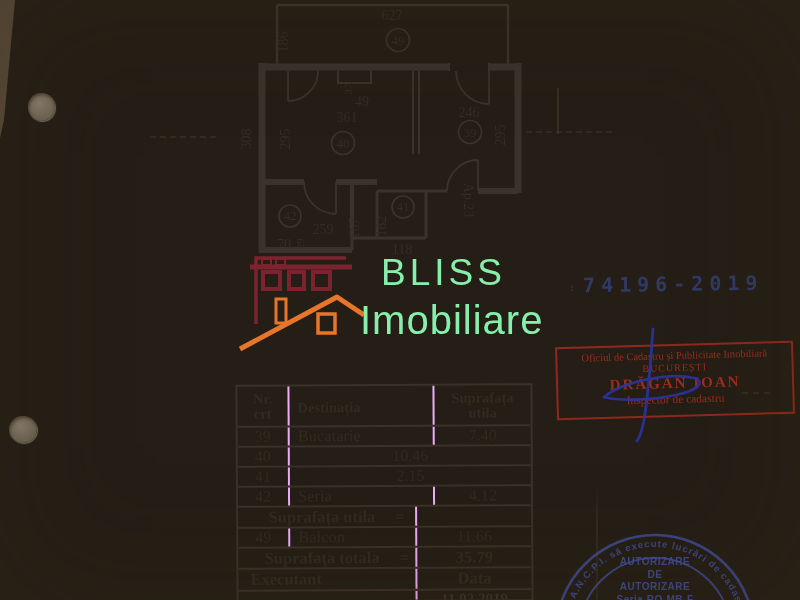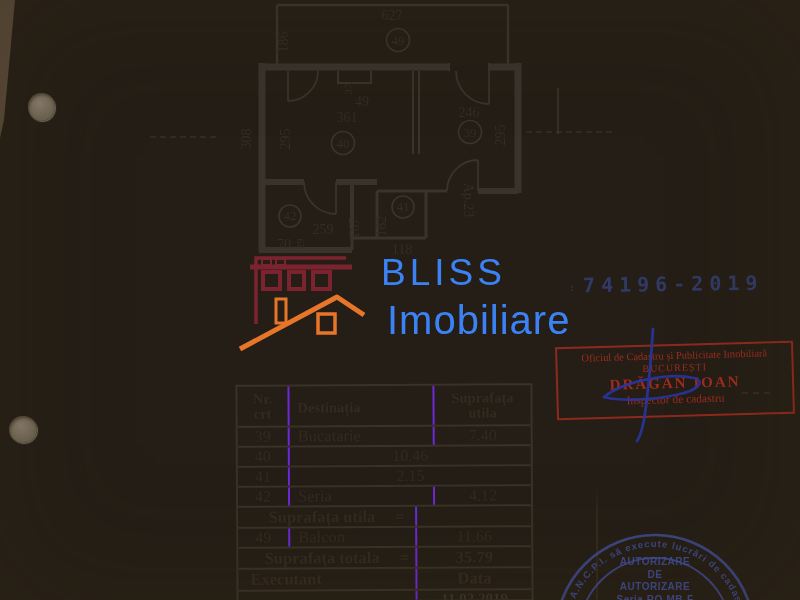--- a/index.html
+++ b/index.html
@@ -24,23 +24,23 @@
 
   
   .plan{position:absolute;left:230px;top:0;width:312px;height:262px;}
   .plan text{fill:#352d24;font-family:"Liberation Serif",serif;}
   .plan .dim{font-size:14px;}
   .plan .dims{font-size:11px;}
   .plan .circ{font-size:13px;}
 
   
   .logo-svg{position:absolute;left:234px;top:244px;width:150px;height:112px;}
-  .logo-text{position:absolute;color:#3b82f6;font-family:"Liberation Sans",sans-serif;font-weight:300;text-align:center;}
+  .logo-text{position:absolute;color:#86efac;font-family:"Liberation Sans",sans-serif;font-weight:300;text-align:center;}
   .logo-bliss{left:381px;top:252px;font-size:37px;letter-spacing:4px;}
-  .logo-imob{left:387px;top:298px;font-size:40px;letter-spacing:1px;}
+  .logo-imob{left:360px;top:298px;font-size:40px;letter-spacing:1px;}
 
   
   .reg-num{position:absolute;left:583px;top:272px;color:#333d6e;font-family:"DejaVu Sans Mono",monospace;
     font-weight:700;font-size:20px;letter-spacing:6px;transform:rotate(-.8deg);opacity:.92;}
   .reg-mark{position:absolute;left:570px;top:281px;color:#333d6e;font-size:11px;font-weight:700;opacity:.8;}
 
   
   .red-stamp{position:absolute;left:556px;top:344px;width:238px;height:73px;border:2.5px solid rgba(168,44,30,.82);
     transform:rotate(-1.6deg);text-align:center;color:rgba(166,44,29,.95);font-family:"Liberation Serif",serif;
     padding-top:4px;box-sizing:border-box;}
@@ -57,21 +57,21 @@
   .round-center{position:absolute;left:600px;top:556px;width:110px;text-align:center;color:#42509f;
     font-family:"Liberation Sans",sans-serif;font-weight:700;font-size:10px;line-height:12.5px;
     letter-spacing:.5px;opacity:.85;}
 
   
   .areas{position:absolute;left:236px;top:384px;width:297px;border:2.2px solid #3a3128;box-sizing:border-box;
     color:#33291f;transform:rotate(-.3deg);}
   .trow{display:flex;border-bottom:2px solid #3a3128;box-sizing:border-box;align-items:center;}
   .trow:last-child{border-bottom:none;}
   .tc{box-sizing:border-box;height:100%;display:flex;align-items:center;}
-  .br{border-right:2px solid #6d28d9;}
+  .br{border-right:2px solid #f0abfc;}
   .c1{width:52px;justify-content:center;}
   .c2{width:145px;padding-left:8px;}
   .c3{flex:1;justify-content:center;}
   .cl{width:179px;padding-left:20px;}
   .cb2{width:127px;padding-left:8px;}
   .hdr{height:41px;font-weight:700;font-size:14.5px;line-height:15px;}
   .hdr .tc{flex-direction:column;justify-content:center;align-items:center;}
   .hdr .c2{align-items:flex-start;padding-top:3px;}
   .drow{height:20px;font-size:16px;}
   .drow .c2, .drow .cb2{font-size:16.5px;}

